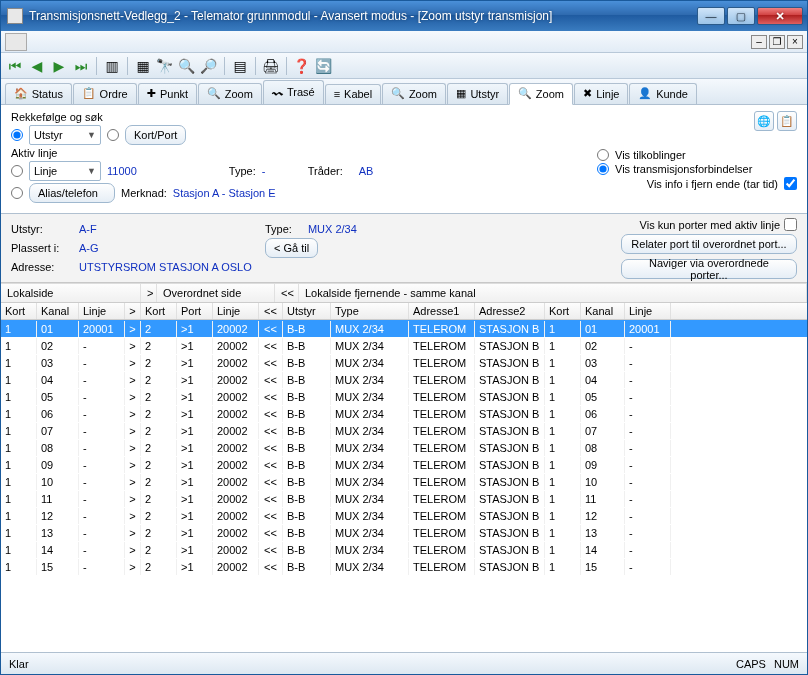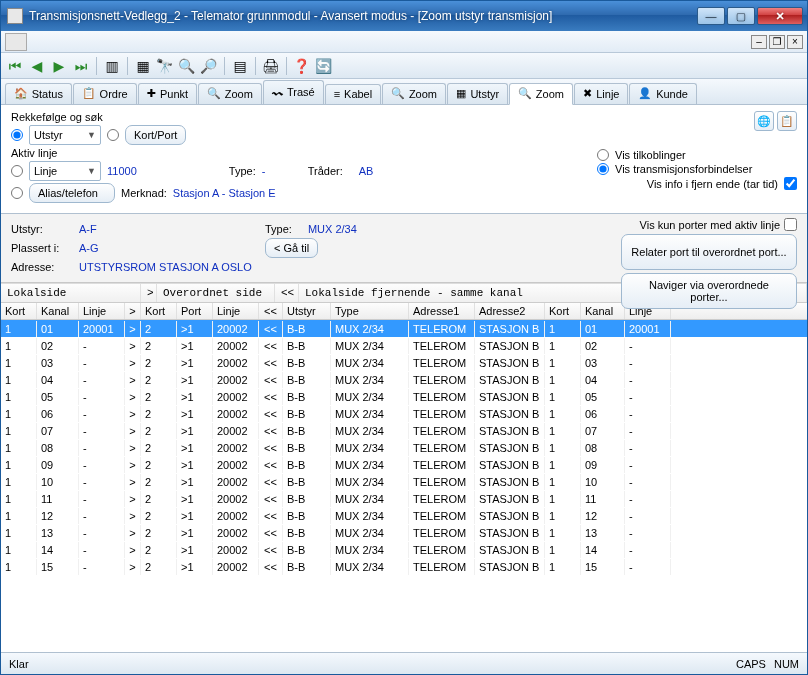--- a/index.html
+++ b/index.html
@@ -92,26 +92,26 @@
   }
   .linktext { color: #1030c0; }
   .rightcol { position: absolute; right: 10px; top: 6px; text-align: left; width: 200px; }
   .iconsq { width: 20px; height: 20px; border: 1px solid #9fb8cf; background: linear-gradient(#fefefe,#e6eef6); border-radius: 3px; display: inline-flex; align-items: center; justify-content: center; cursor: pointer; }
   
   .infoarea { background: #f3f3f3; padding: 6px 10px; border-bottom: 1px solid #c8c8c8; position: relative; }
   .infoarea .row { margin: 3px 0; }
   .lbl { width: 62px; }
   .val { color: #1030c0; }
   .checklabel { display: flex; align-items: center; gap: 4px; justify-content: flex-end; }
-  .widebtn { width: 176px; justify-content: center; height: 36px; align-items: center; }
+  .widebtn { width: 176px; justify-content: center; height: 20px; align-items: center; }
   
   .sectionhdr {
     background: linear-gradient(#fdfdfd,#f0f0f0);
     border-top: 1px solid #ddd; border-bottom: 1px solid #ccc;
-    display: flex; font-size: 11px; font-family: Liberation Mono, monospace;
+    display: flex; font-size: 11px;
   }
   .sectionhdr > div { padding: 3px 6px; border-right: 1px solid #e0e0e0; }
   .columnhdr {
     background: linear-gradient(#fdfdfd,#eeeeee);
     border-bottom: 1px solid #ccc;
     display: flex; font-size: 11px;
   }
   .columnhdr > div, .datarow > div {
     padding: 2px 4px; border-right: 1px solid #f0f0f0; overflow: hidden; white-space: nowrap;
   }

